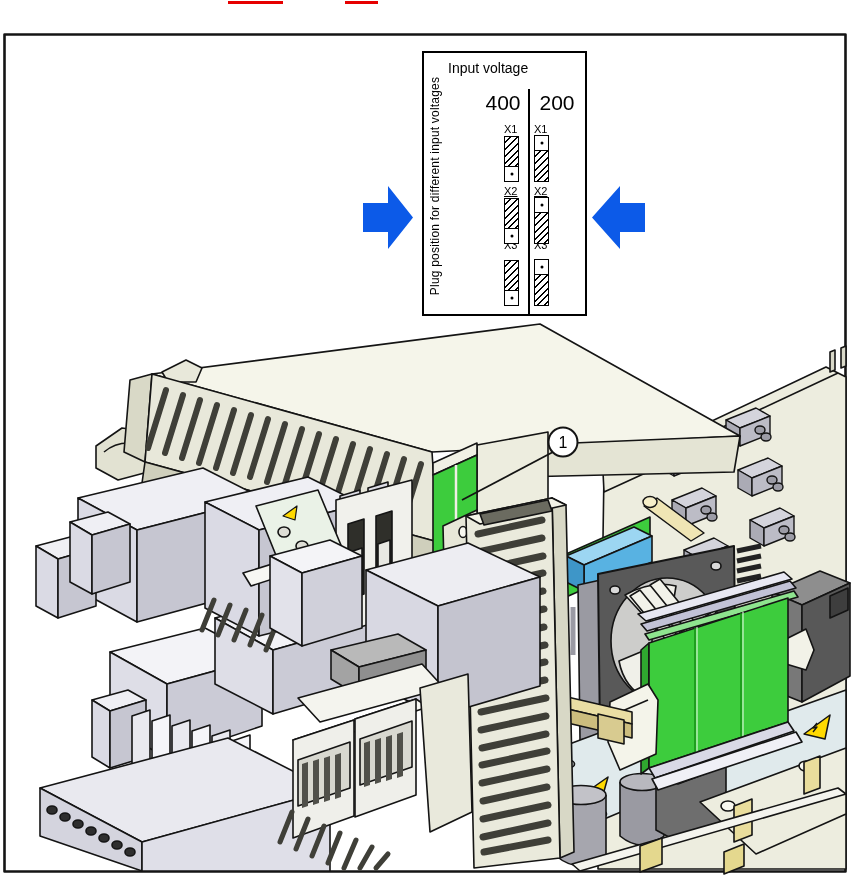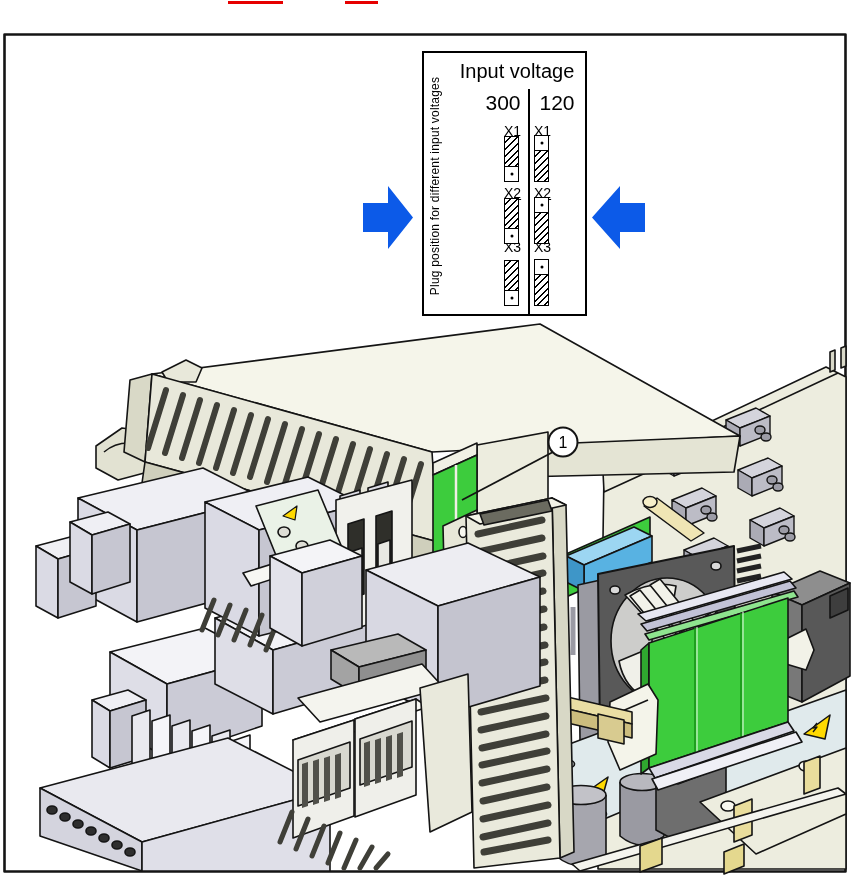--- a/index.html
+++ b/index.html
@@ -9,27 +9,27 @@
   .red-mark.m1{left:228px;width:55px;}
   .red-mark.m2{left:345px;width:33px;}
   .scene{position:absolute;left:0;top:0;}
 
   
   .vpanel{position:absolute;left:422px;top:51px;width:165px;height:265px;
           border:2px solid #000;background:#fff;box-sizing:border-box;}
   .vpanel .side-label{position:absolute;left:4px;top:259px;width:252px;height:15px;
           transform:rotate(-90deg);transform-origin:0 0;font-size:12px;
           text-align:center;white-space:nowrap;letter-spacing:.2px;}
-  .vpanel .title{position:absolute;left:24px;top:7px;width:138px;text-align:center;
-          font-size:20px;}
+  .vpanel .title{position:absolute;left:24px;top:7px;width:138px;
+          font-size:14px;}
   .vpanel .divider{position:absolute;left:104px;top:36px;width:2px;height:225px;background:#000;}
   .vpanel .vcol{position:absolute;top:38px;font-size:21px;text-align:center;}
   .vpanel .v400{left:50px;width:58px;}
   .vpanel .v230{left:108px;width:50px;}
-  .vpanel .xlab{position:absolute;width:30px;font-size:14px;text-align:left;}
+  .vpanel .xlab{position:absolute;width:30px;font-size:11px;text-align:left;}
   .col4{left:80px;} .col2{left:110px;}
   .r1{top:70px;} .r2{top:132px;text-decoration:underline;} .r3{top:186px;}
   .jmp{position:absolute;width:15px;height:46px;display:flex;flex-direction:column;}
   .j1{top:83px;} .j2{top:145px;} .j3{top:207px;}
   .hatch{flex:1;border:1px solid #000;
          background:repeating-linear-gradient(135deg,#fff 0 3.4px,#000 3.4px 4.8px);}
   .dotcell{height:14px;border:1px solid #000;margin-top:-1px;position:relative;background:#fff;}
   .jmp .hatch + .dotcell{margin-top:-1px;}
   .jmp .dotcell + .hatch{margin-top:-1px;}
   .dotcell::after{content:"";position:absolute;left:50%;top:50%;width:3px;height:3px;
@@ -383,22 +383,22 @@
         <circle cx="563" cy="442" r="14.5" fill="#ffffff" stroke-width="2"></circle>
         <text x="563" y="448" text-anchor="middle" font-size="16" fill="#000" stroke="none" font-family="Liberation Sans, sans-serif">1</text>
       </g>
     </g>
   </svg>
 
   <div class="vpanel">
     <div class="side-label">Plug position for different input voltages</div>
     <div class="title">Input voltage</div>
     <div class="divider"></div>
-    <div class="vcol v400">300</div>
-    <div class="vcol v230">120</div>
+    <div class="vcol v400">400</div>
+    <div class="vcol v230">200</div>
 
     <div class="xlab col4 r1">X1</div>
     <div class="xlab col4 r2">X2</div>
     <div class="xlab col4 r3">X3</div>
     <div class="xlab col2 r1">X1</div>
     <div class="xlab col2 r2">X2</div>
     <div class="xlab col2 r3">X3</div>
 
     <div class="jmp col4 j1">
         <div class="hatch"></div>

